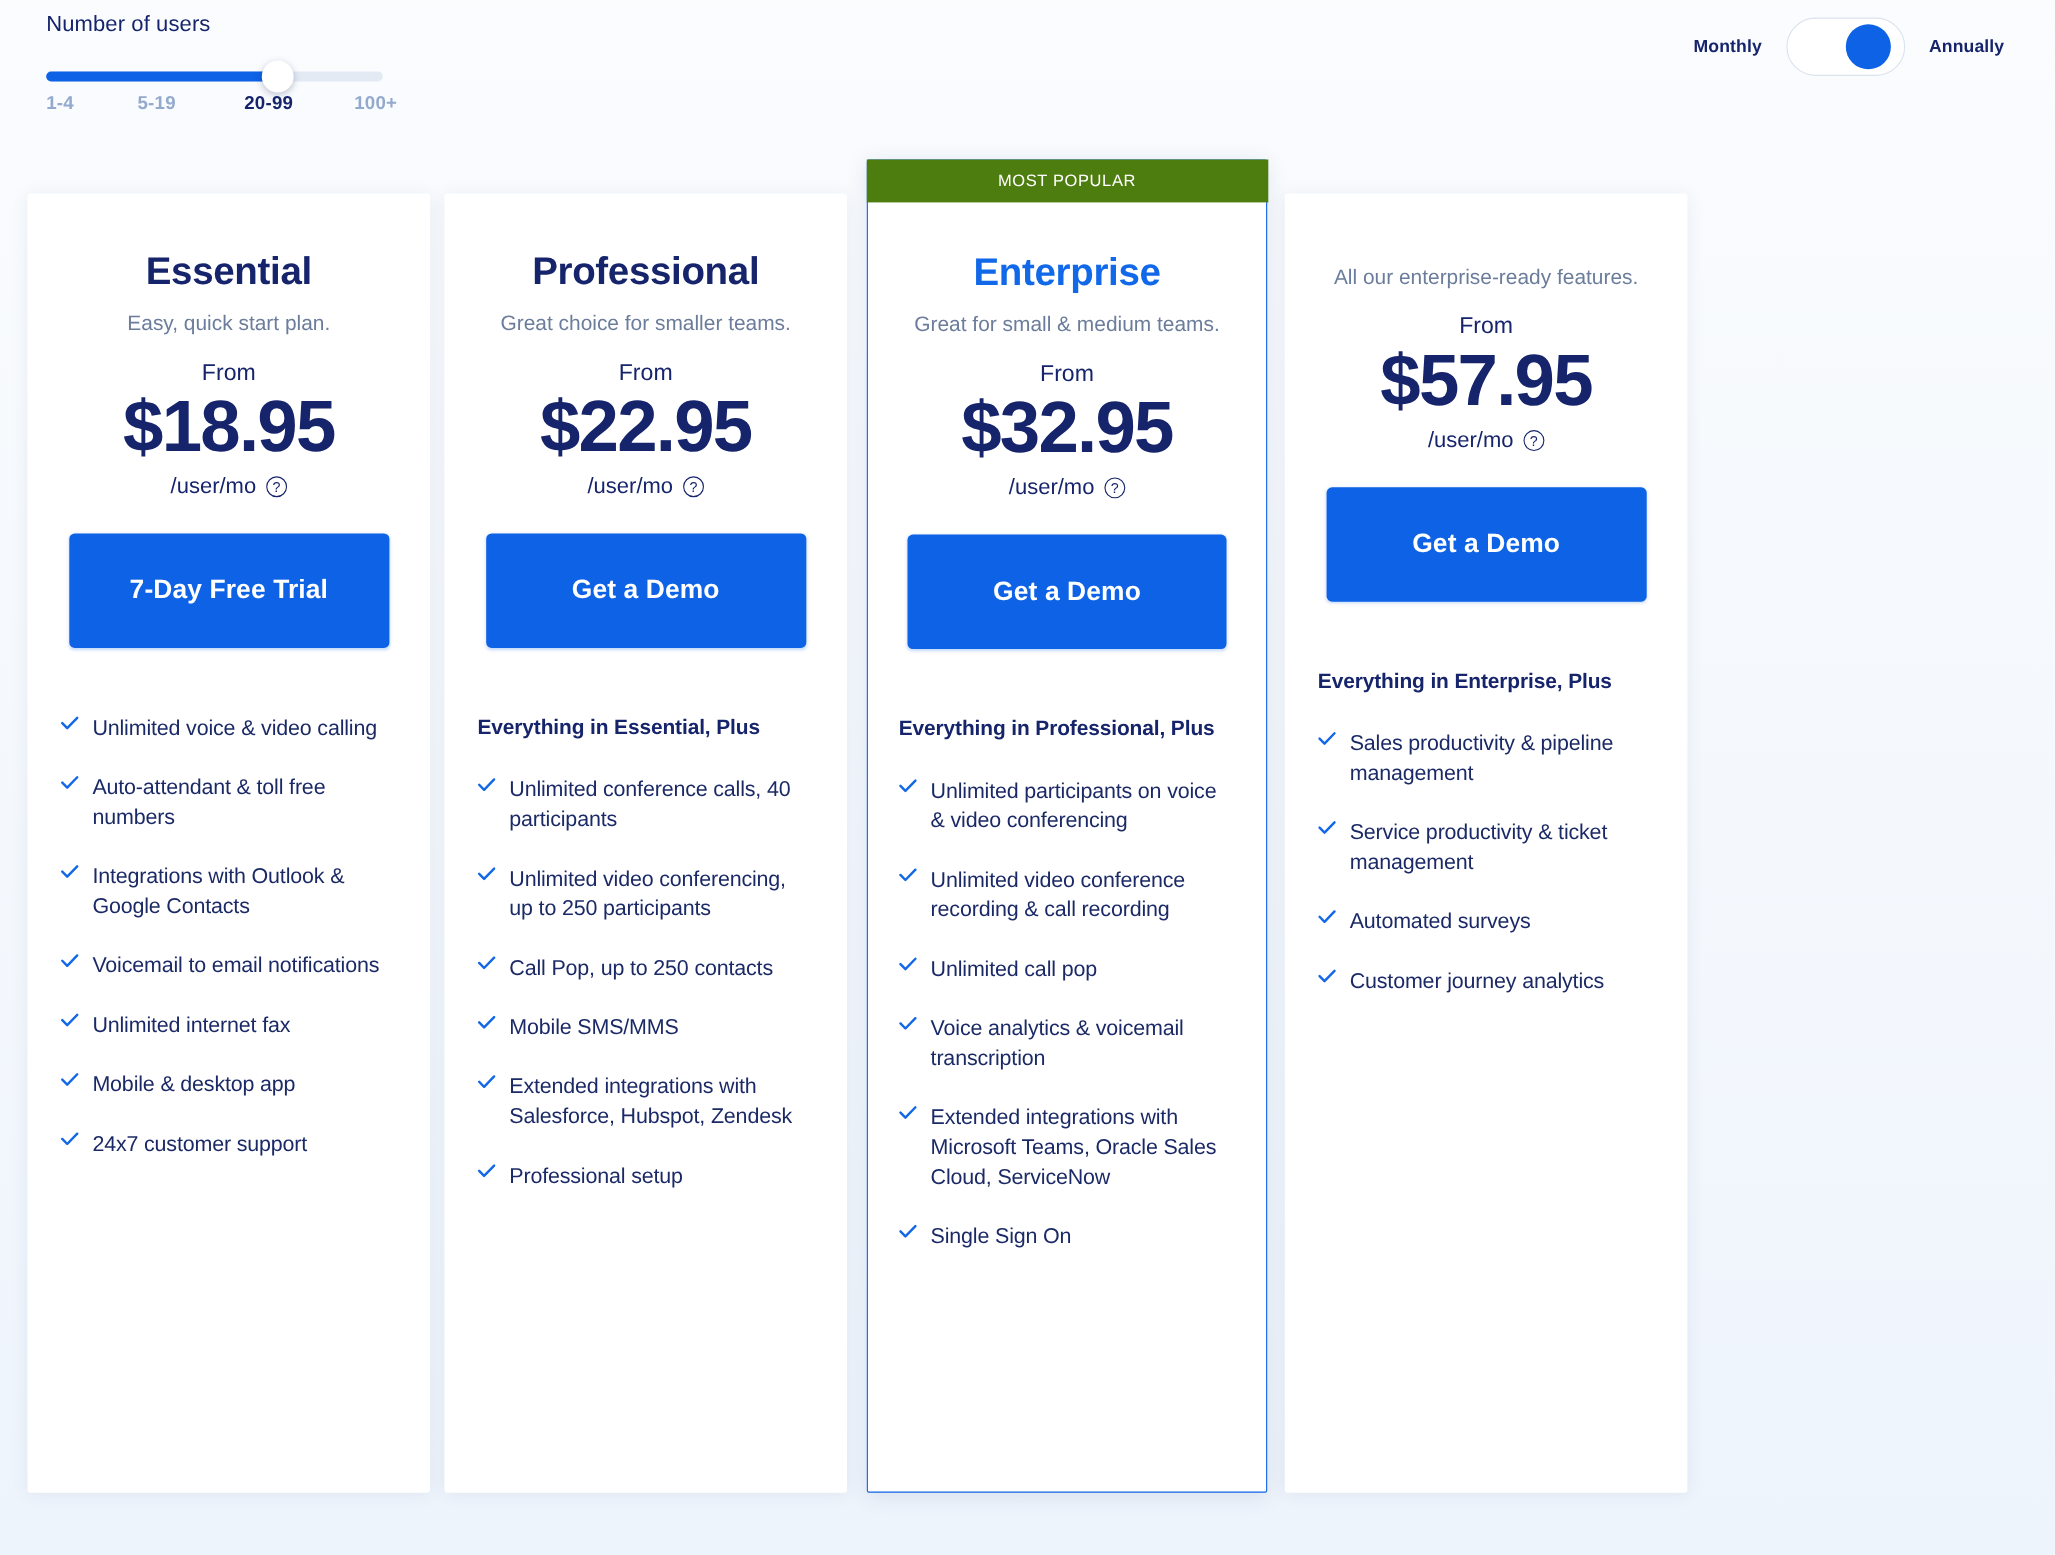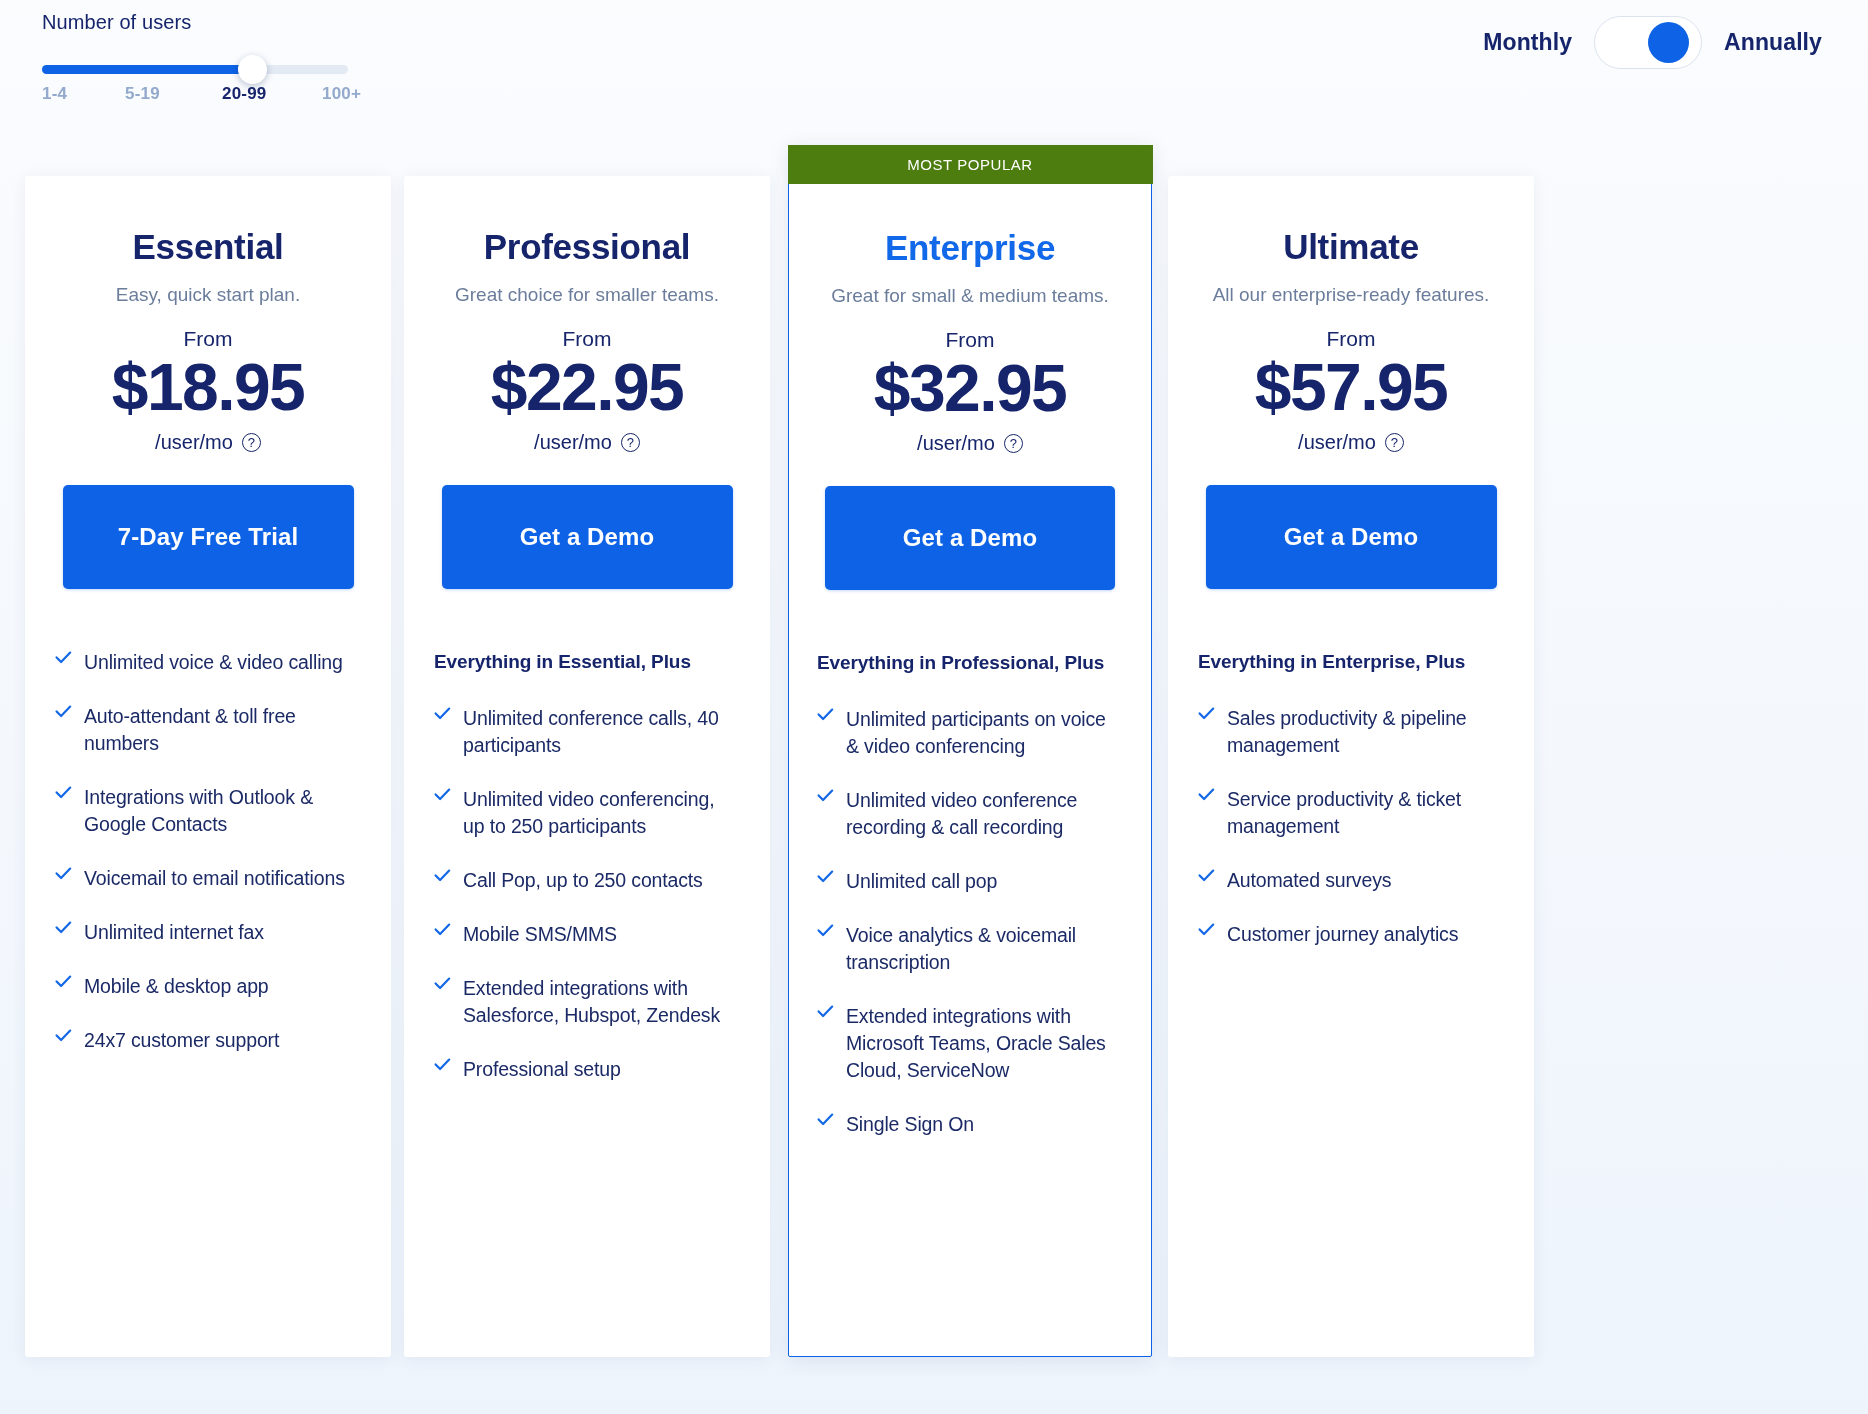--- a/index.html
+++ b/index.html
@@ -93,21 +93,21 @@
 
   .billing {
     position: absolute;
     right: 46px;
     top: 16px;
     display: flex;
     align-items: center;
     gap: 22px;
   }
   .billing-label {
-    font-size: 23px;
+    font-size: 16px;
     font-weight: bold;
     color: #16246b;
     letter-spacing: .1px;
   }
   .toggle {
     width: 108px;
     height: 53px;
     border-radius: 27px;
     border: 1.5px solid #dbe3ef;
     background: #ffffff;
@@ -507,21 +507,20 @@
                 <path d="M1.6 6.4L6.1 11 15.2 1.6" stroke="#1268e6" stroke-width="2.2" stroke-linecap="round" stroke-linejoin="round"></path>
               </svg>
             </span>
             <span class="feature-text">Single Sign On</span>
           </div>
         </div>
       </div>
     </div>
     <div class="card c3">
       <div class="card-inner">
-        <div class="plan-name">Ultimate</div>
         <div class="plan-tagline">All our enterprise-ready features.</div>
         <div class="from-label">From</div>
         <div class="price">$57.95</div>
         <div class="per-row">
           <span>/user/mo</span>
           <span class="info-icon">?</span>
         </div>
         <button class="cta">Get a Demo</button>
         <div class="features">
           <div class="features-heading">Everything in Enterprise, Plus</div>

